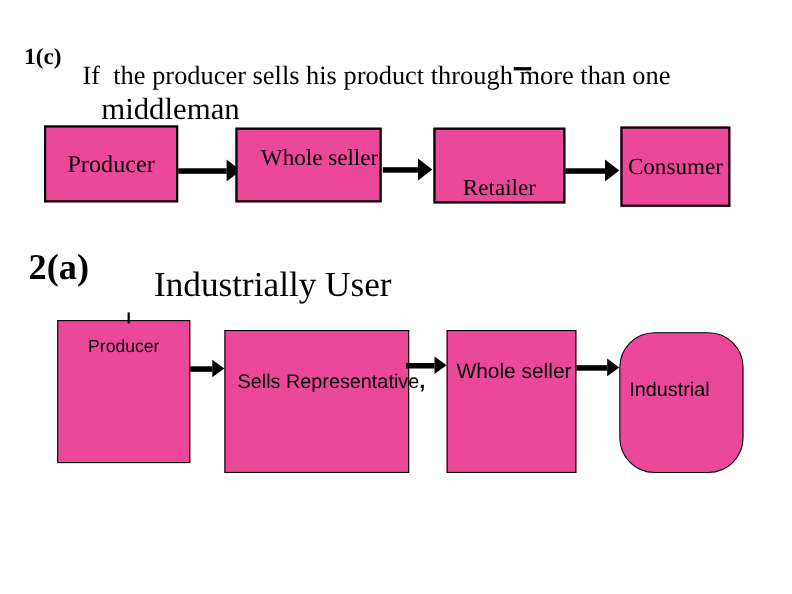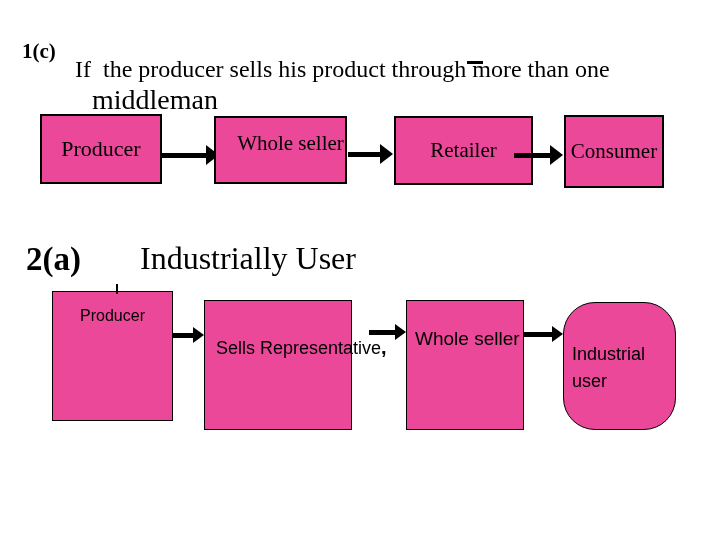--- a/index.html
+++ b/index.html
@@ -9,39 +9,39 @@
     font-family:"Liberation Serif","DejaVu Serif",serif;
   }
   .abs { position:absolute; }
 
   
   .h-label1 { left:22px; top:39px; font-size:21px; font-weight:bold; }
   .s1-line1 { left:75px; top:56px; font-size:24px; white-space:pre; }
   .s1-line2 { left:75px; top:84px; font-size:28px;margin-left:17px; }
   .stray-dash { left:467px; top:61px; width:16px; height:3px; background:#000; }
 
-  .h-label2 { left:26px; top:241px; font-size:33px; font-weight:bold;text-align:center; }
+  .h-label2 { left:26px; top:226px; font-size:33px; font-weight:bold;text-align:center; }
   .h-title2 { left:140px; top:240px; font-size:32px; }
 
   
   .box {
     position:absolute; box-sizing:border-box;
     border:2px solid #000; background:#ec4899;
   }
   .r1 { display:flex; align-items:center; justify-content:center; }
   .b1 { left:40px;  top:114px; width:122px; height:70px; font-size:22px; }
   .b2 { left:214px; top:116px; width:133px; height:68px; font-size:21px;
         padding-left:20px; padding-bottom:14px; }
-  .b3 { left:394px; top:116px; width:139px; height:69px; font-size:21px; }
+  .b3 { left:394px; top:116px; width:120px; height:69px; font-size:21px;align-items:flex-end; }
   .b4 { left:564px; top:115px; width:100px; height:73px; font-size:21px; }
 
   .r2 { font-family:"Liberation Sans","DejaVu Sans",sans-serif; border-width:1.5px; }
   .c1 { left:52px;  top:291px; width:121px; height:130px; }
   .c1 .txt { padding-top:15px; text-align:center; font-size:16px; }
-  .c2 { left:204px; top:300px; width:148px; height:130px; overflow:visible; }
+  .c2 { left:204px; top:300px; width:168px; height:130px; overflow:visible; }
   .c2 .txt { padding:28px 0 0 11px; font-size:18px; line-height:37px; white-space:nowrap; }
   .c3 { left:406px; top:300px; width:118px; height:130px; }
   .c3 .txt { padding:27px 0 0 8px; font-size:19px; }
   .c4 { left:563px; top:302px; width:113px; height:128px;border-radius:32px; }
   .c4 .txt { padding:38px 0 0 8px; font-size:18px; line-height:27px; }
   .comma { font-weight:bold; font-size:20px; }
 
   .tick { left:116px; top:284px; width:2px; height:10px; background:#000; }
 
   
@@ -128,15 +128,14 @@
 </div>
 
 <div class="arrow small a6">
   <span class="shaft"></span>
   <span class="head"></span>
 </div>
 
 <div class="box r2 c4">
   <div class="txt">
     <div>Industrial</div>
-    <div>user</div>
   </div>
 </div>
 
 </body></html>

